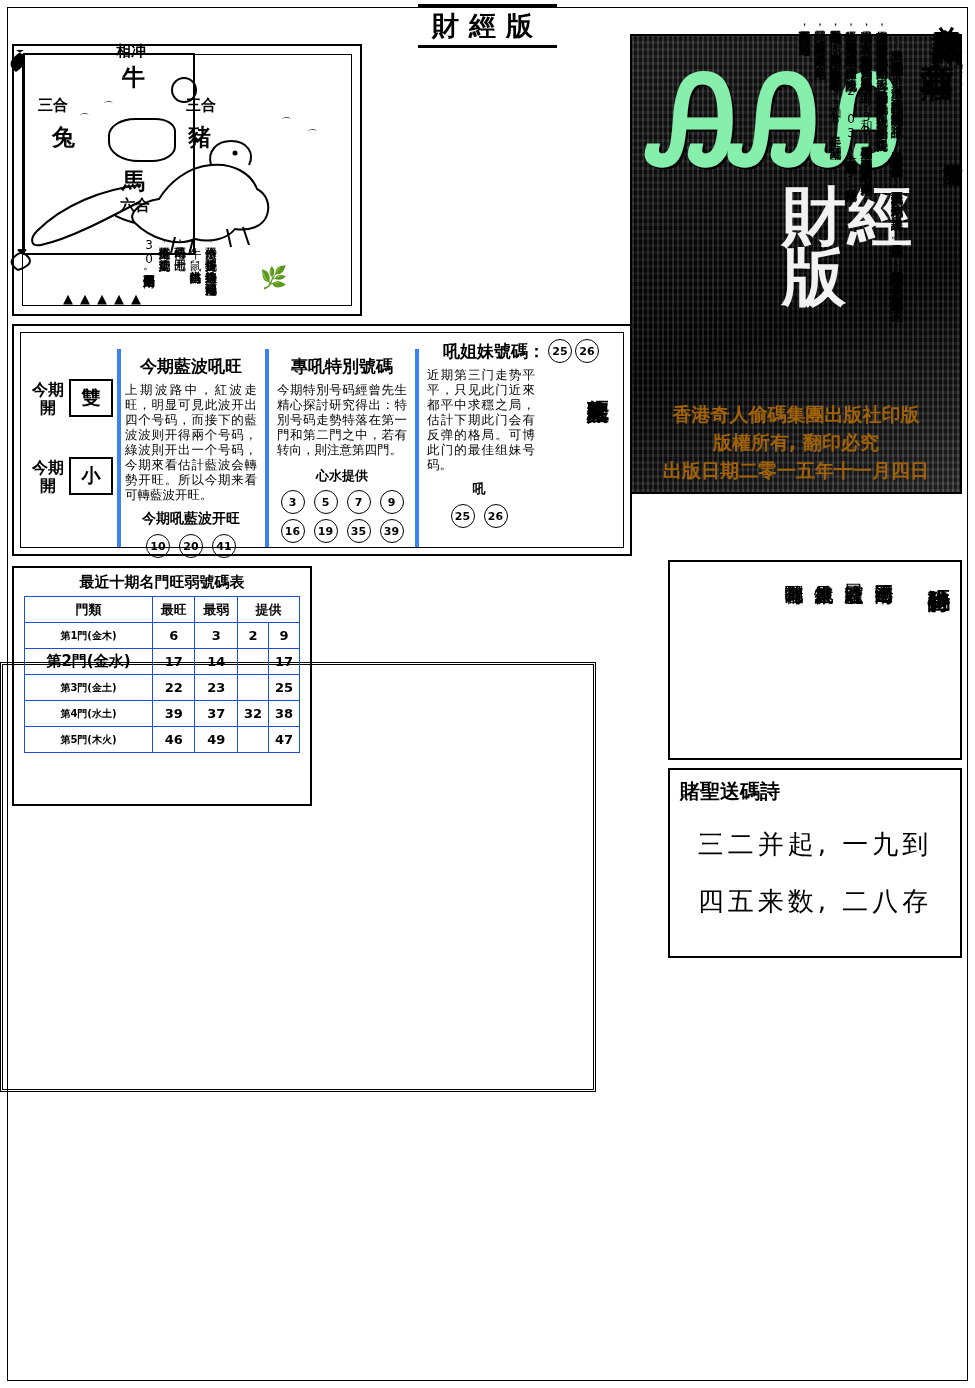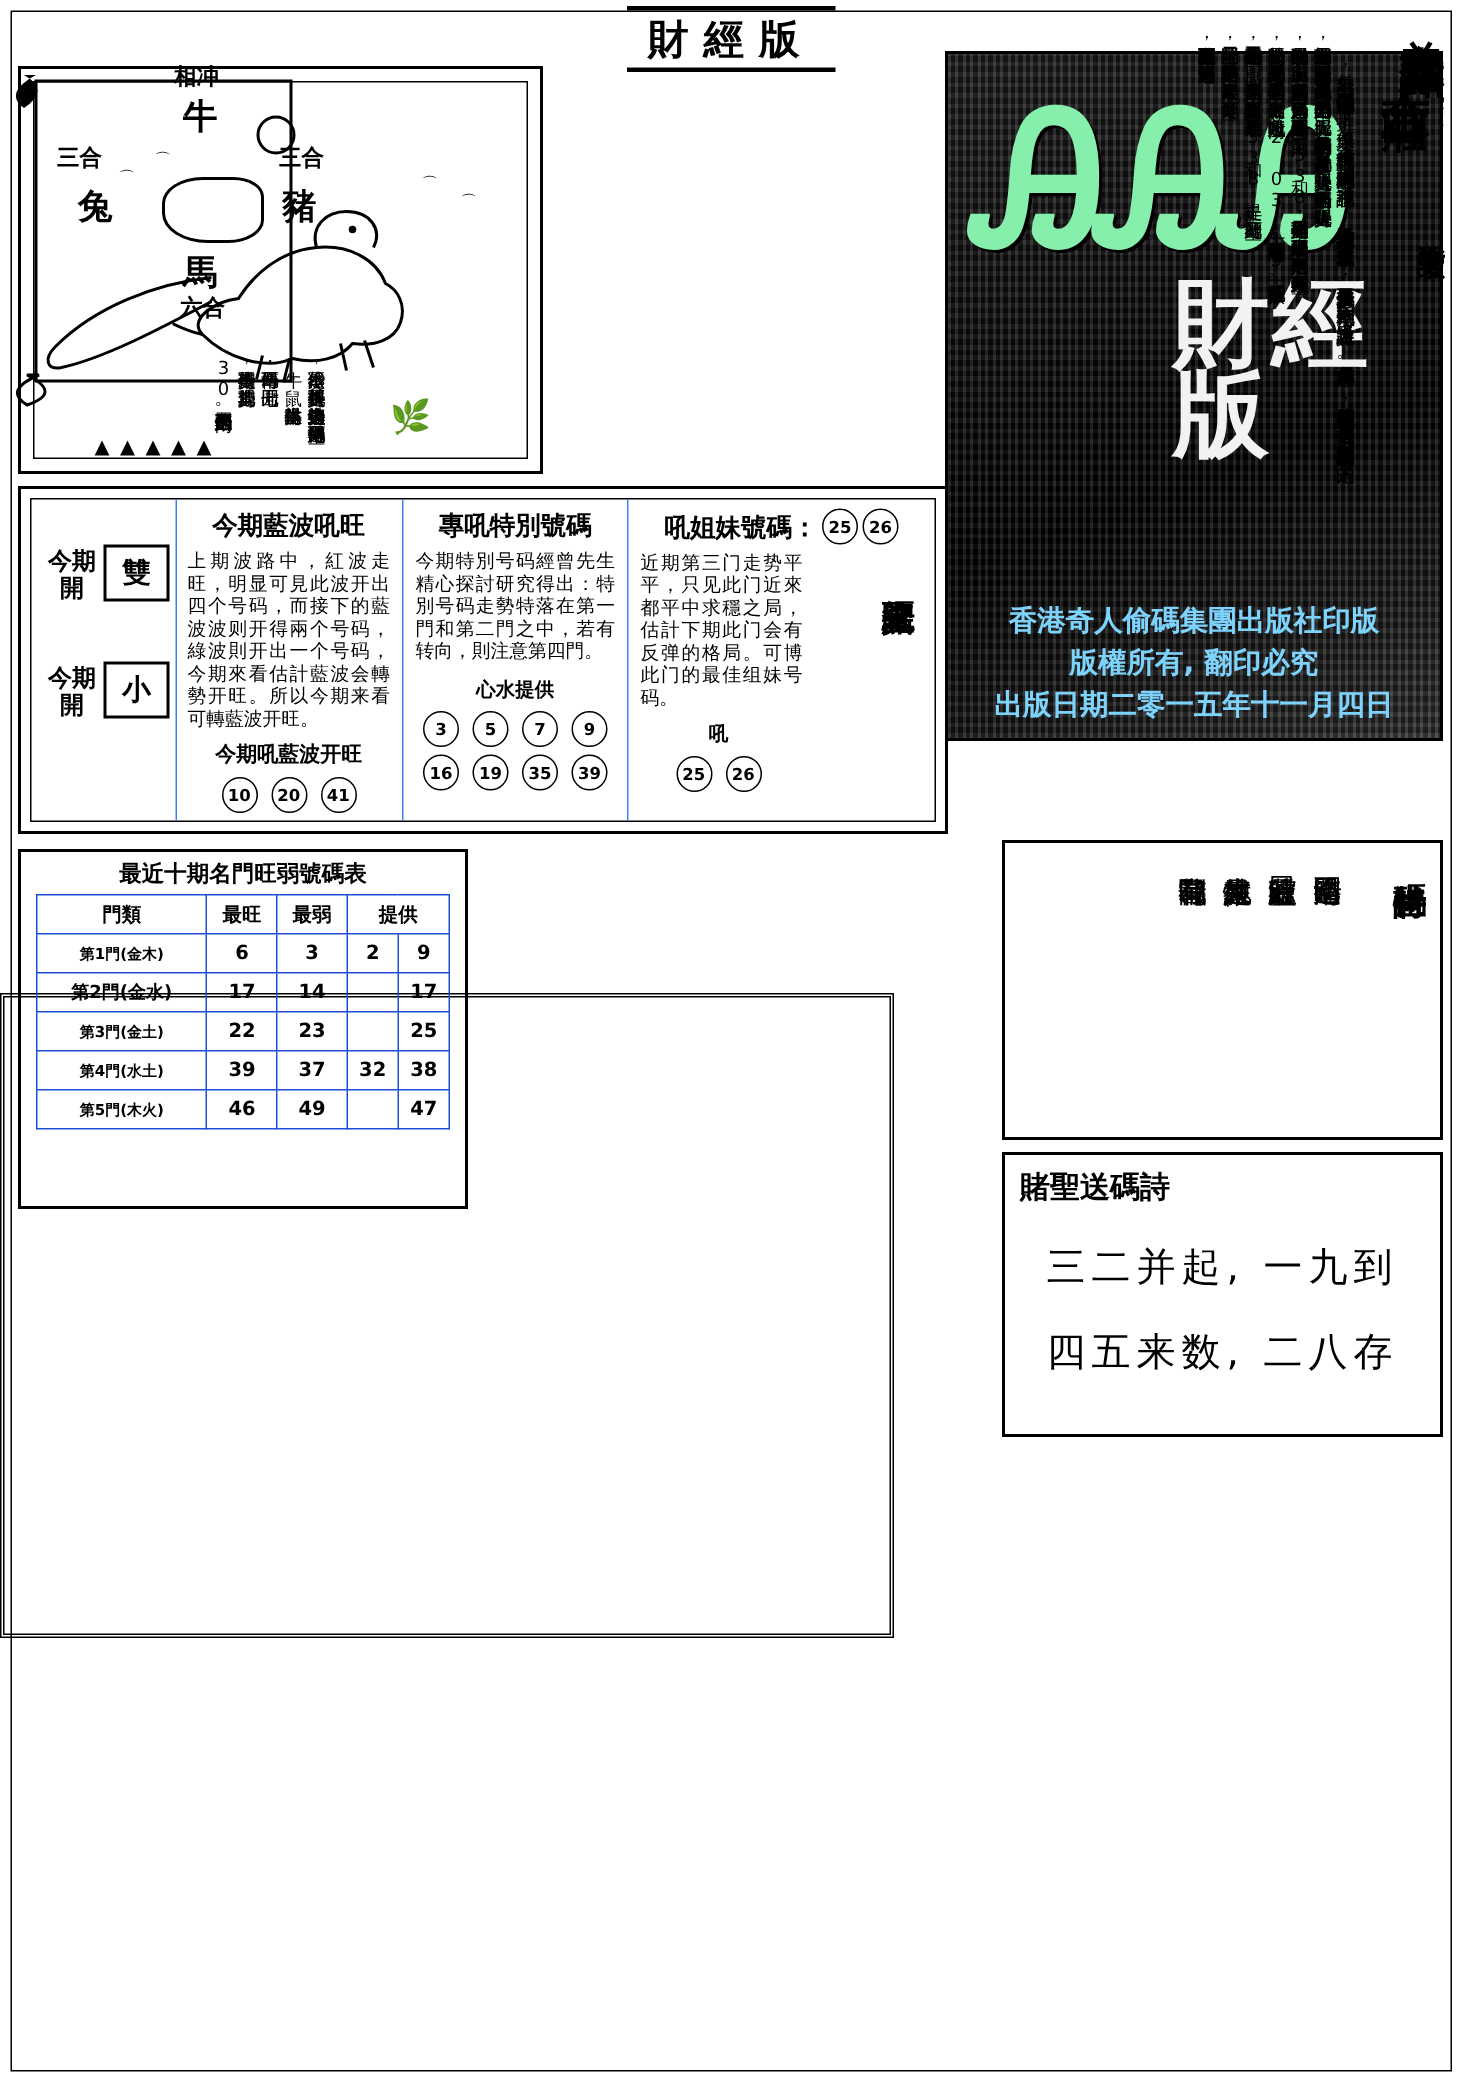--- a/index.html
+++ b/index.html
@@ -27,26 +27,26 @@
 
   
   #photo-panel{left:630px;top:34px;width:332px;height:460px;background:#111;color:#fff;overflow:hidden;}
   .photo-noise{position:absolute;left:0;top:0;right:0;bottom:0;
     background:
       repeating-linear-gradient(90deg, rgba(255,255,255,.10) 0 2px, rgba(0,0,0,.25) 2px 5px),
       repeating-linear-gradient(0deg, rgba(255,255,255,.06) 0 3px, rgba(0,0,0,.2) 3px 7px),
       linear-gradient(160deg,#222,#000 60%,#333);}
   .photo-big{position:absolute;left:18px;top:26px;font-size:120px;font-weight:bold;color:#86efac;line-height:1;letter-spacing:-4px;text-shadow:2px 2px 0 #000;}
   .photo-cn{position:absolute;left:150px;top:150px;font-size:64px;font-weight:bold;color:#f2f2f2;line-height:.95;letter-spacing:2px;}
-  .photo-lines{position:absolute;left:0;bottom:8px;width:100%;text-align:center;font-size:19px;font-weight:bold;line-height:28px;color:#7dd3fc;}
+  .photo-lines{position:absolute;left:0;bottom:8px;width:100%;text-align:center;font-size:19px;font-weight:bold;line-height:28px;color:#a16207;}
 
   
   #wave-panel{left:12px;top:324px;width:620px;height:232px;}
   .wp-inner{position:absolute;left:6px;top:6px;right:6px;bottom:6px;border:1px solid #000;}
-  .wp-col{position:absolute;top:0;bottom:0;border-right:1px solid #3b82f6;}
+  .wp-col{position:absolute;top:16px;bottom:0;border-right:4px solid #3b82f6;}
   .kaibox{position:absolute;width:40px;height:34px;border:2px solid #000;font-size:19px;font-weight:bold;display:flex;align-items:center;justify-content:center;}
   .kailabel{position:absolute;font-size:16px;font-weight:bold;line-height:18px;text-align:center;width:34px;}
   .colhead{text-align:center;font-size:17px;font-weight:bold;padding-top:6px;}
   .body-cn{font-size:12.5px;line-height:15px;}
   .ball{width:22px;height:22px;border:1.5px solid #000;border-radius:50%;display:inline-flex;align-items:center;justify-content:center;font-size:11px;font-weight:bold;}
   .balls-row{display:flex;gap:9px;justify-content:center;}
   .seal{position:absolute;right:10px;top:50px;font-size:22px;font-weight:bold;}
 
   
   #hist-panel{left:12px;top:566px;width:300px;height:240px;}
@@ -210,21 +210,21 @@
         </thead>
         <tbody>
           <tr>
             <td style="font-size:10px">第1門(金木)</td>
             <td>6</td>
             <td>3</td>
             <td>2</td>
             <td>9</td>
           </tr>
           <tr>
-            <td style="font-size:12px">第2門(金水)</td>
+            <td style="font-size:15px">第2門(金水)</td>
             <td>17</td>
             <td>14</td>
             <td></td>
             <td>17</td>
           </tr>
           <tr>
             <td style="font-size:10px">第3門(金土)</td>
             <td>22</td>
             <td>23</td>
             <td></td>

